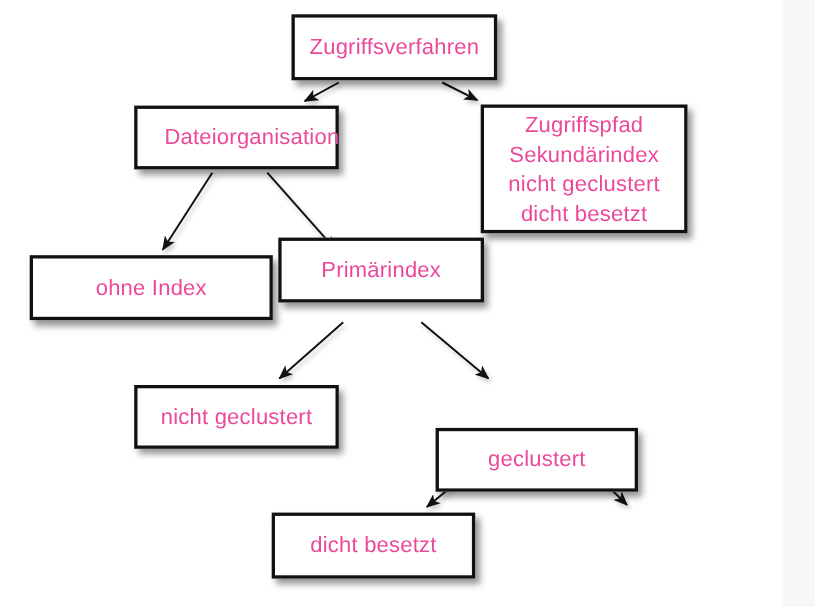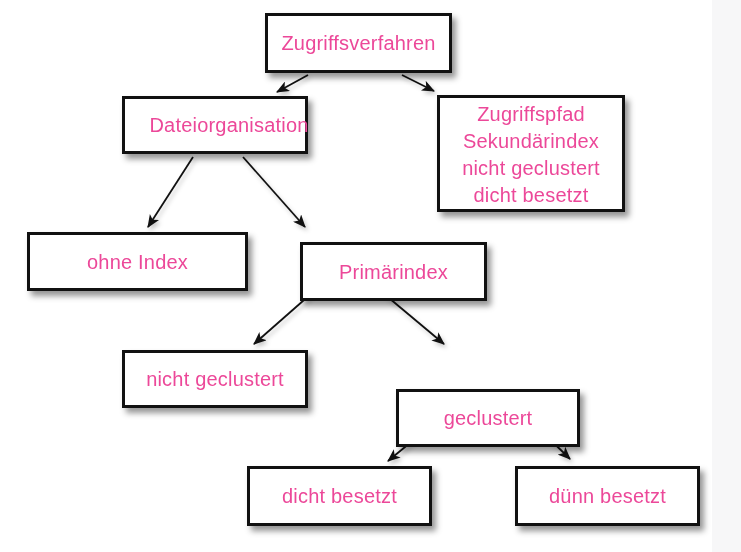--- a/index.html
+++ b/index.html
@@ -41,21 +41,21 @@
   .node.multi {
     flex-direction: column;
     line-height: 27px;
   }
   .node .em {
   }
   #n-zugriffsverfahren { left: 265px; top: 13px;  width: 187px; height: 60px; }
   #n-dateiorganisation { left: 122px; top: 96px;  width: 186px; height: 58px; padding-left: 28px; }
   #n-zugriffspfad      { left: 437px; top: 95px;  width: 188px; height: 117px; justify-content: flex-end; }
   #n-ohne-index        { left: 27px;  top: 232px; width: 221px; height: 59px; }
-  #n-primaerindex      { left: 253px; top: 242px; width: 187px; height: 59px; margin-left: 47px; }
+  #n-primaerindex      { left: 253px; top: 216px; width: 187px; height: 59px; }
   #n-nicht-geclustert  { left: 122px; top: 350px; width: 186px; height: 58px; }
   #n-geclustert        { left: 396px; top: 350px; width: 184px; height: 58px; margin-top: 39px; }
   #n-dicht-besetzt     { left: 247px; top: 466px; width: 185px; height: 60px; }
   #n-duenn-besetzt     { left: 515px; top: 466px; width: 185px; height: 60px; }
   #edges {
     position: absolute;
     left: 0;
     top: 0;
     width: 741px;
     height: 552px;
@@ -118,17 +118,14 @@
   </div>
 
   <div class="node" id="n-geclustert">
     <span>geclustert</span>
   </div>
 
   <div class="node" id="n-dicht-besetzt">
     <span>dicht besetzt</span>
   </div>
 
-  <div class="node" id="n-duenn-besetzt">
-    <span>dünn besetzt</span>
-  </div>
 
 </div>
 
 </body></html>

